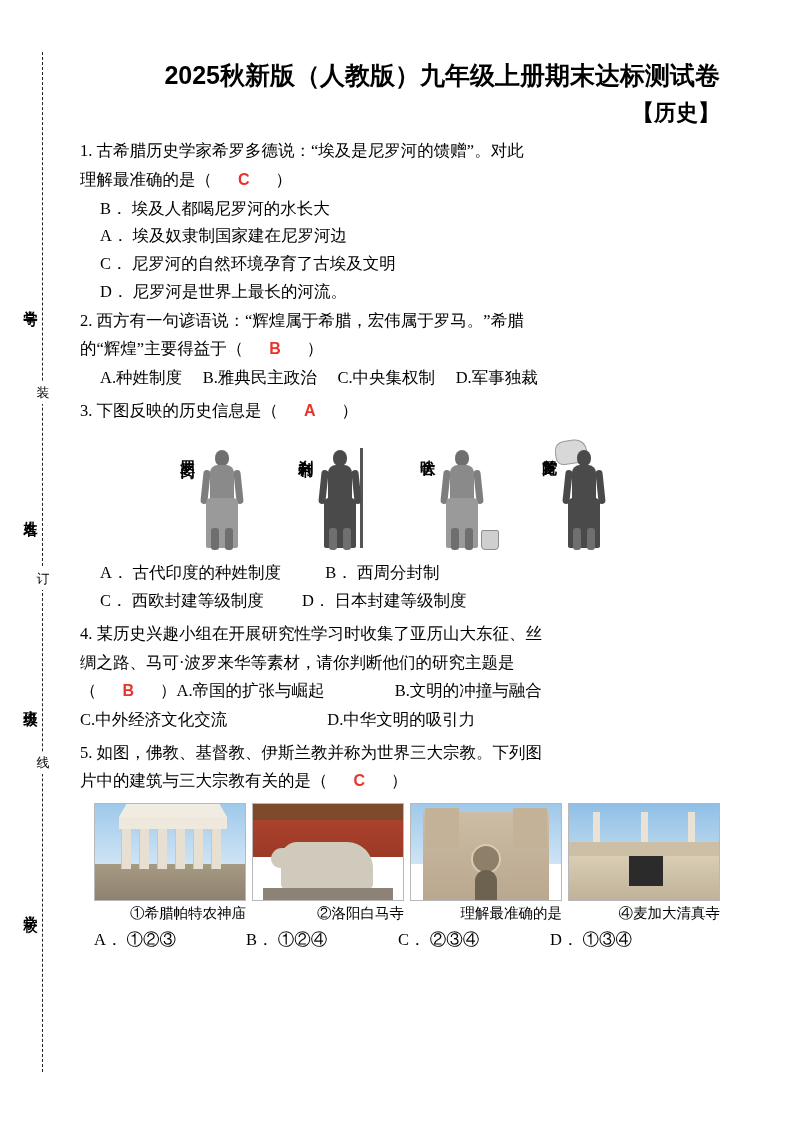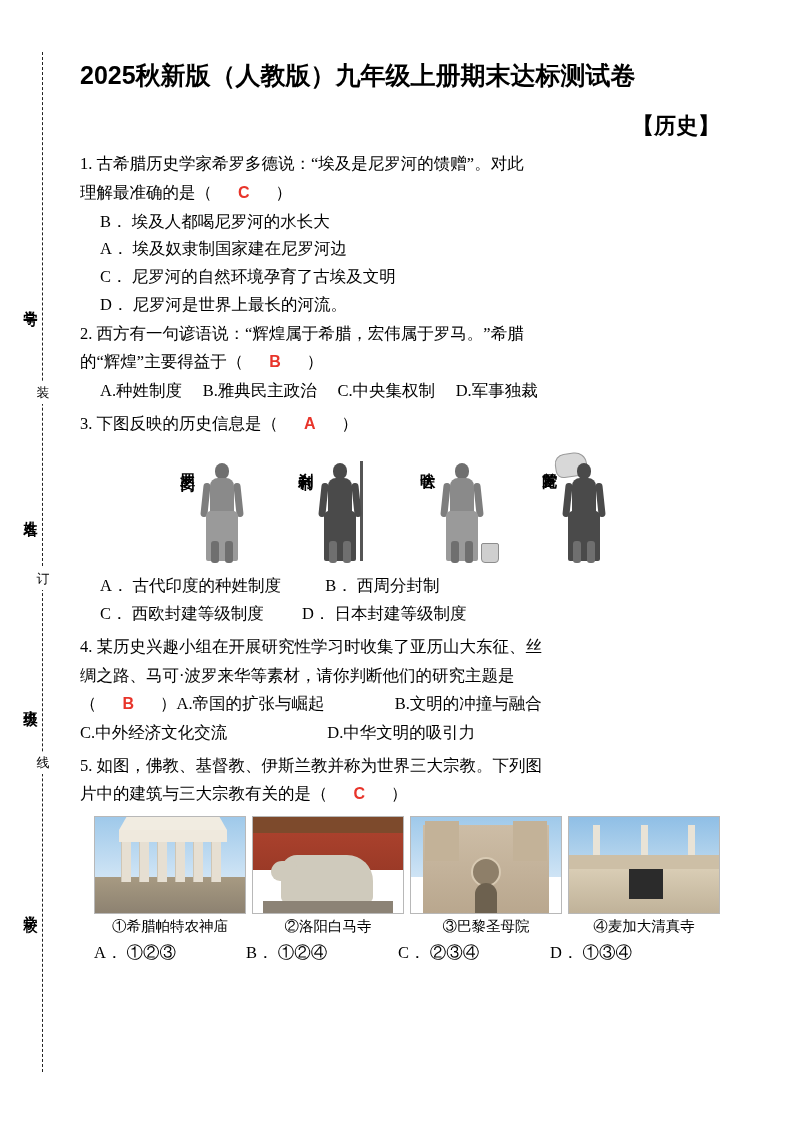--- a/index.html
+++ b/index.html
@@ -62,24 +62,24 @@
     position: absolute;
     left: 80px;
     top: 60px;
     width: 640px;
   }
 
   .title-main {
     font-family: "Liberation Sans", sans-serif;
     font-weight: bold;
     font-size: 25px;
-    text-align: left;
+    text-align: right;
     letter-spacing: 0px;
     line-height: 1.25;
-    margin-bottom: 20px;
+    margin-bottom: 7px;
   }
   .title-sub {
     font-family: "Liberation Sans", sans-serif;
     font-weight: bold;
     font-size: 22px;
     text-align: right;
     margin-bottom: 10px;
   }
 
   .section-head {
@@ -355,21 +355,21 @@
 
   .photo-captions {
     display: flex;
     gap: 6px;
     padding-left: 14px;
     font-size: 14.5px;
     margin-top: 3px;
   }
   .photo-captions > div {
     width: 152px;
-    text-align: center;
+    text-align: right;
   }
 
   .final-opts {
     display: flex;
     padding-left: 14px;
     font-size: 16.5px;
     margin-top: 6px;
   }
   .final-opts > div { width: 152px; }
 </style>
@@ -533,21 +533,21 @@
           <div class="min3"></div>
         <div class="arcade"></div>
           <div class="court"></div>
         <div class="kaaba"></div>
       </div>
     </div>
 
     <div class="photo-captions">
       <div>①希腊帕特农神庙</div>
       <div>②洛阳白马寺</div>
-      <div>③巴黎圣母院</div>
+      <div>理解最准确的是</div>
       <div>④麦加大清真寺</div>
     </div>
 
     <div class="final-opts">
       <div>A． ①②③</div>
       <div>B． ①②④</div>
       <div>C． ②③④</div>
       <div>D． ①③④</div>
     </div>
 

